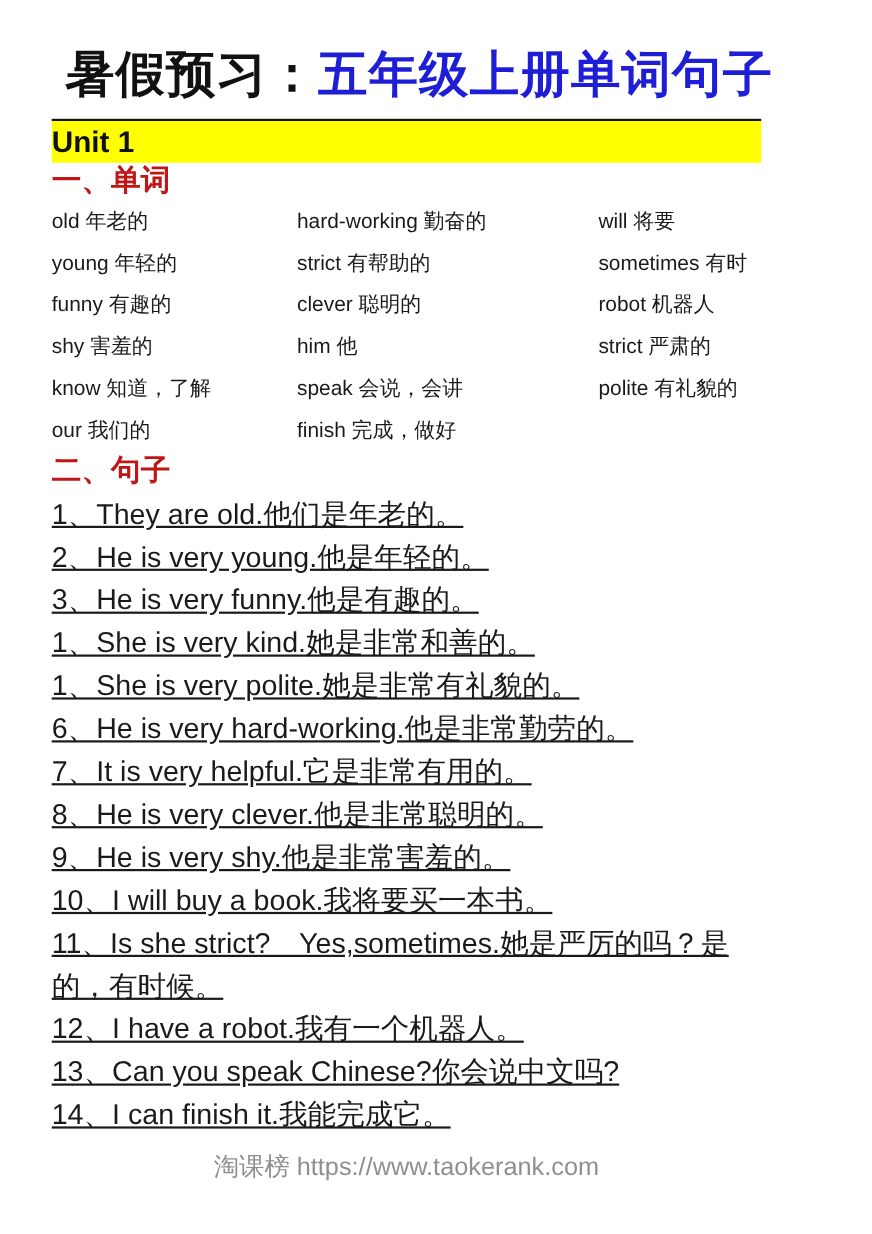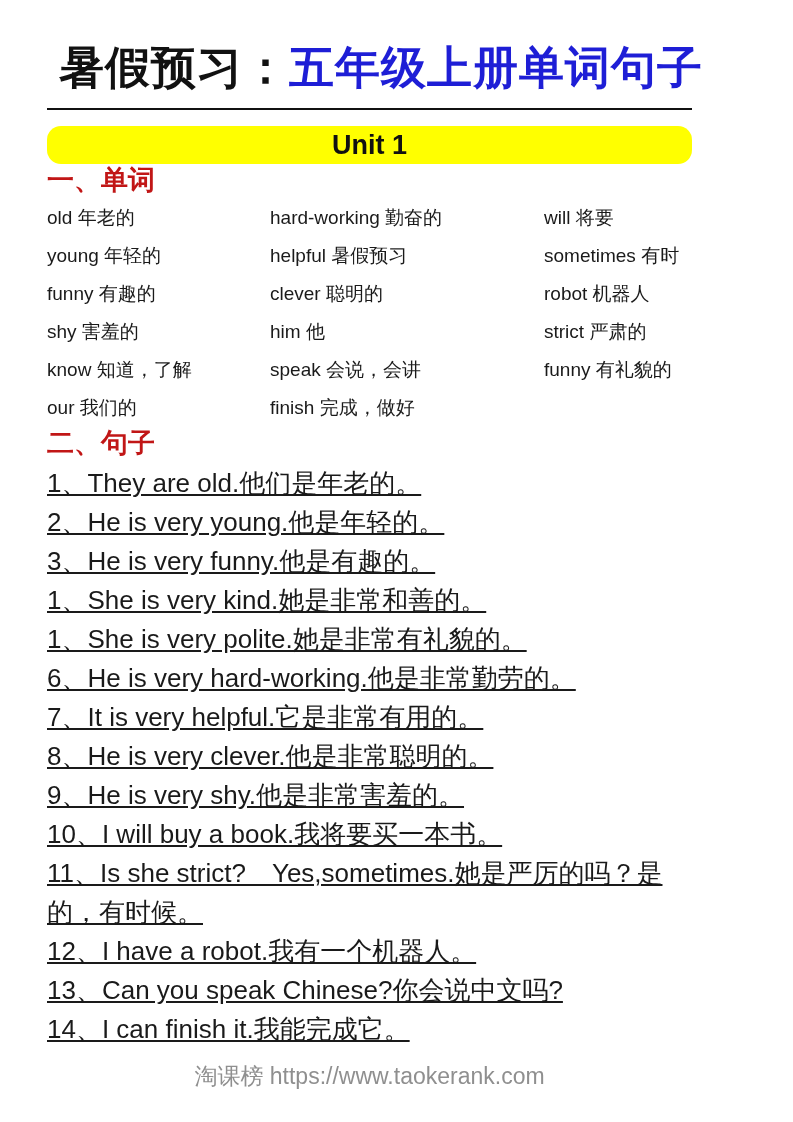--- a/index.html
+++ b/index.html
@@ -13,22 +13,22 @@
   .title-row {
     padding-top:42px; padding-bottom:14px; padding-left:12px;
     border-bottom:2px solid #111;
     font-size:45px; font-weight:bold; line-height:52px;
     letter-spacing:1px; white-space:nowrap;
   }
   .t-black { color:#111111; }
   .t-blue  { color:var(--blue,#1e1ed6); }
 
   .banner {
-    margin-top:16px; height:38px; background:var(--yellow,#ffff00);
-    display:flex; align-items:center; justify-content:center;border-radius:14px;
+    height:38px; background:var(--yellow,#ffff00);
+    display:flex; align-items:center; 
   }
   .banner span { font-size:27px; font-weight:bold; color:#111; }
 
   .red-heading {
     margin-top:1px; font-size:27px; font-weight:bold;
     color:var(--red,#c11616); line-height:30px;
   }
 
   .words-grid {
     margin-top:4px;
@@ -60,31 +60,31 @@
       <span>Unit 1</span>
     </div>
 
     <div class="red-heading">一、单词</div>
 
     <div class="words-grid">
       <div class="word-cell">old 年老的</div>
       <div class="word-cell">hard-working 勤奋的</div>
       <div class="word-cell">will 将要</div>
       <div class="word-cell">young 年轻的</div>
-      <div class="word-cell">helpful 暑假预习</div>
+      <div class="word-cell">strict 有帮助的</div>
       <div class="word-cell">sometimes 有时</div>
       <div class="word-cell">funny 有趣的</div>
       <div class="word-cell">clever 聪明的</div>
       <div class="word-cell">robot 机器人</div>
       <div class="word-cell">shy 害羞的</div>
       <div class="word-cell">him 他</div>
       <div class="word-cell">strict 严肃的</div>
       <div class="word-cell">know 知道，了解</div>
       <div class="word-cell">speak 会说，会讲</div>
-      <div class="word-cell">funny 有礼貌的</div>
+      <div class="word-cell">polite 有礼貌的</div>
       <div class="word-cell">our 我们的</div>
       <div class="word-cell">finish 完成，做好</div>
     </div>
 
     <div class="red-heading">二、句子</div>
 
     <div class="sentences">
       <div class="sentence">1、They are old.他们是年老的。</div>
       <div class="sentence">2、He is very young.他是年轻的。</div>
       <div class="sentence">3、He is very funny.他是有趣的。</div>

